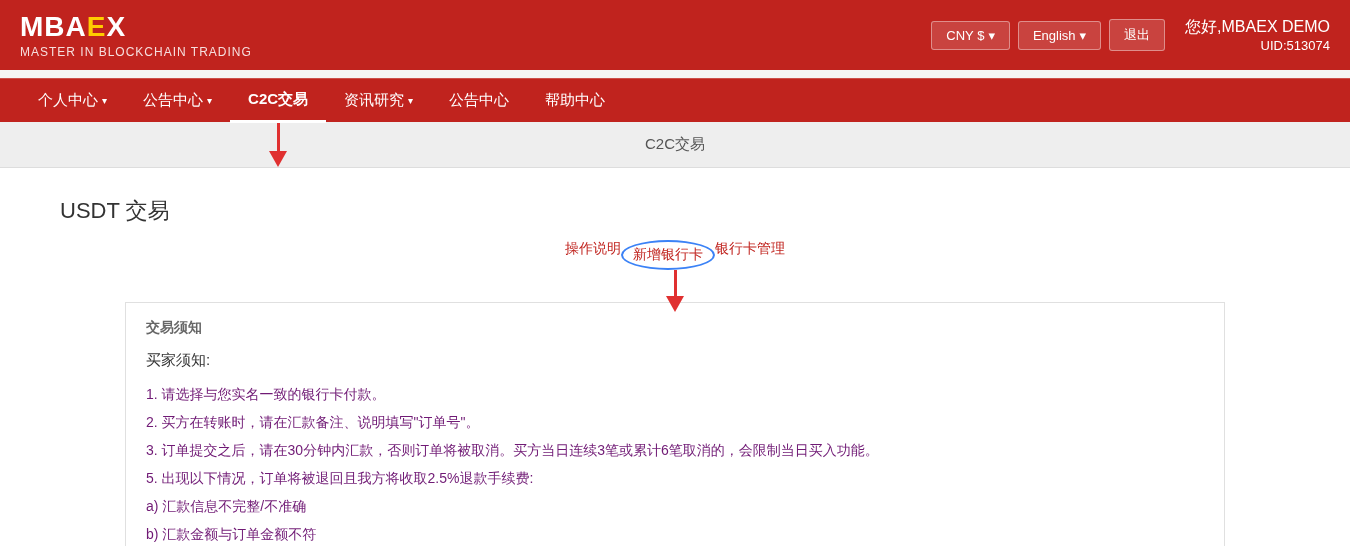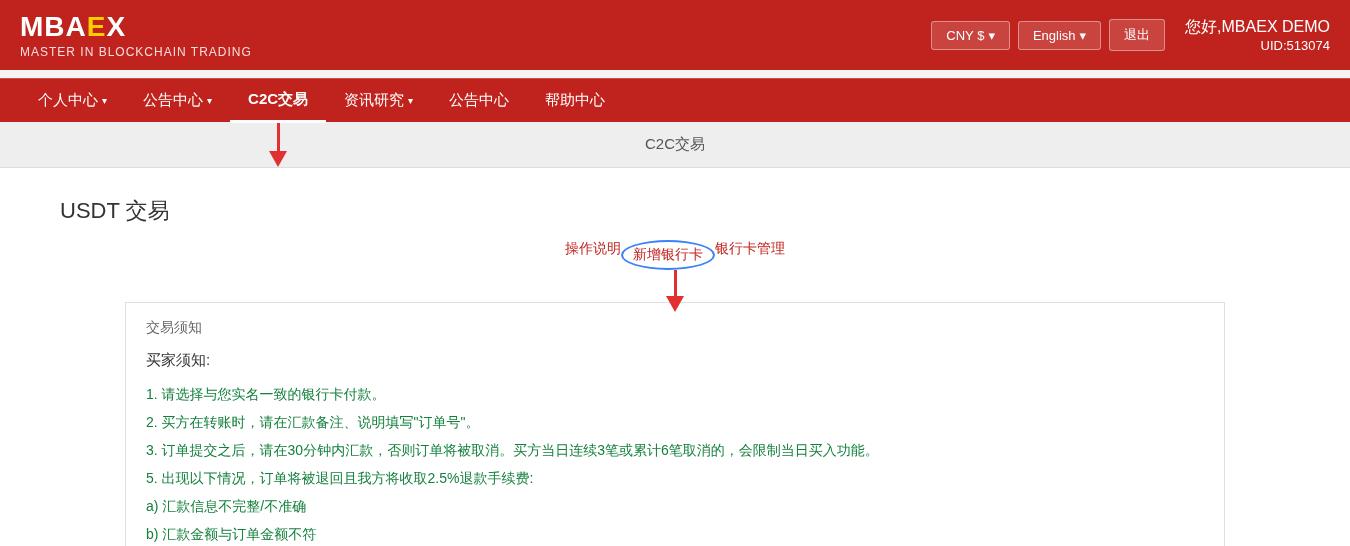--- a/index.html
+++ b/index.html
@@ -137,35 +137,36 @@
     .notice-box {
       border: 1px solid #e0e0e0;
       padding: 16px 20px;
       margin: 0 auto;
       max-width: 1100px;
     }
     .notice-title {
       font-size: 14px;
       color: #666;
       margin-bottom: 14px;
+      font-weight: bold;
     }
     .notice-section-title {
       font-size: 15px;
       font-weight: normal;
       color: #333;
       margin-bottom: 10px;
     }
     .notice-list {
       list-style: none;
       line-height: 2;
       color: #333;
       font-size: 14px;
     }
     .notice-list li {
-      color: #15803d;
+      color: #701a75;
     }
   </style>
 </head>
 <body>
 
 <div class="header">
   <div class="logo-area">
     <div class="logo-text">
       <span style="color:white;">MBA</span><span style="color:#ffcc00;">E</span><span style="color:white;">X</span>
     </div>

